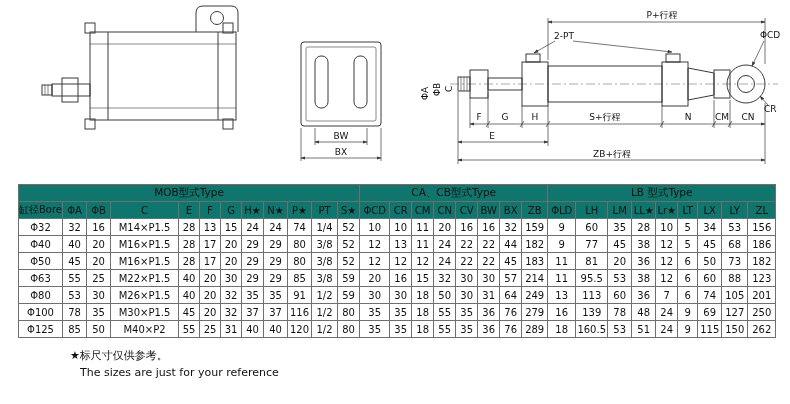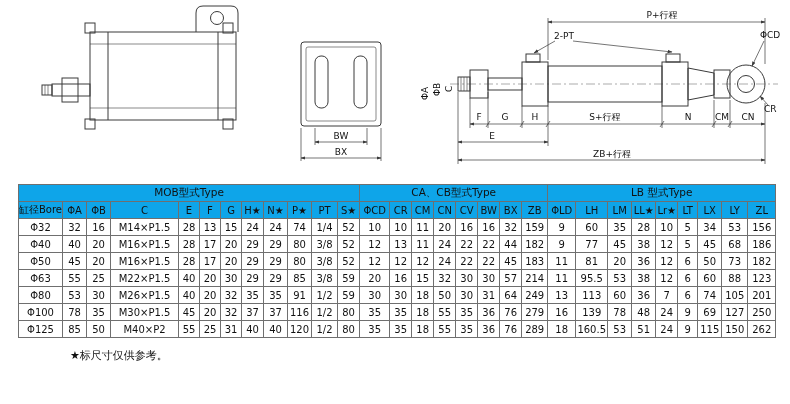--- a/index.html
+++ b/index.html
@@ -11,21 +11,21 @@
   .ln  { stroke:#3a3a3a; fill:none; stroke-width:1; }
   .thin{ stroke:#3a3a3a; fill:none; stroke-width:.6; }
   .dim { stroke:#3a3a3a; fill:none; stroke-width:.7; }
   .cl  { stroke:#888; stroke-width:.7; stroke-dasharray:9 3 2 3; fill:none; }
   .drawing text { font-size:9px; fill:#111; }
   .table-wrap { padding:4px 0 0 18px; }
   table { border-collapse:collapse; table-layout:fixed; width:757px; }
   th,td { border:1px solid #6f6f6f; font-size:10px; font-weight:normal;
     text-align:center; vertical-align:middle; height:17px; padding:0;
     white-space:nowrap; overflow:hidden; }
-  thead th { background:#0ea5e9; }
+  thead th { background:#0f766e; }
   .group-th { font-size:10.5px; }
   tbody td { background:#ffffff; }
   .notes { padding:9px 0 0 26px; font-size:11px; line-height:1.55;margin-left:44px; }
   .notes .en { padding-left:10px; }
 </style>
 </head>
 <body>
 
 <div class="drawings">
 
@@ -470,13 +470,14 @@
           <td>115</td>
           <td>150</td>
           <td>262</td>
         </tr>
       </tbody>
     </table>
 </div>
 
 <div class="notes">
   <div class="zh">★标尺寸仅供参考。</div>
+  <div class="en">The sizes are just for your reference</div>
 </div>
 
 </body></html>

